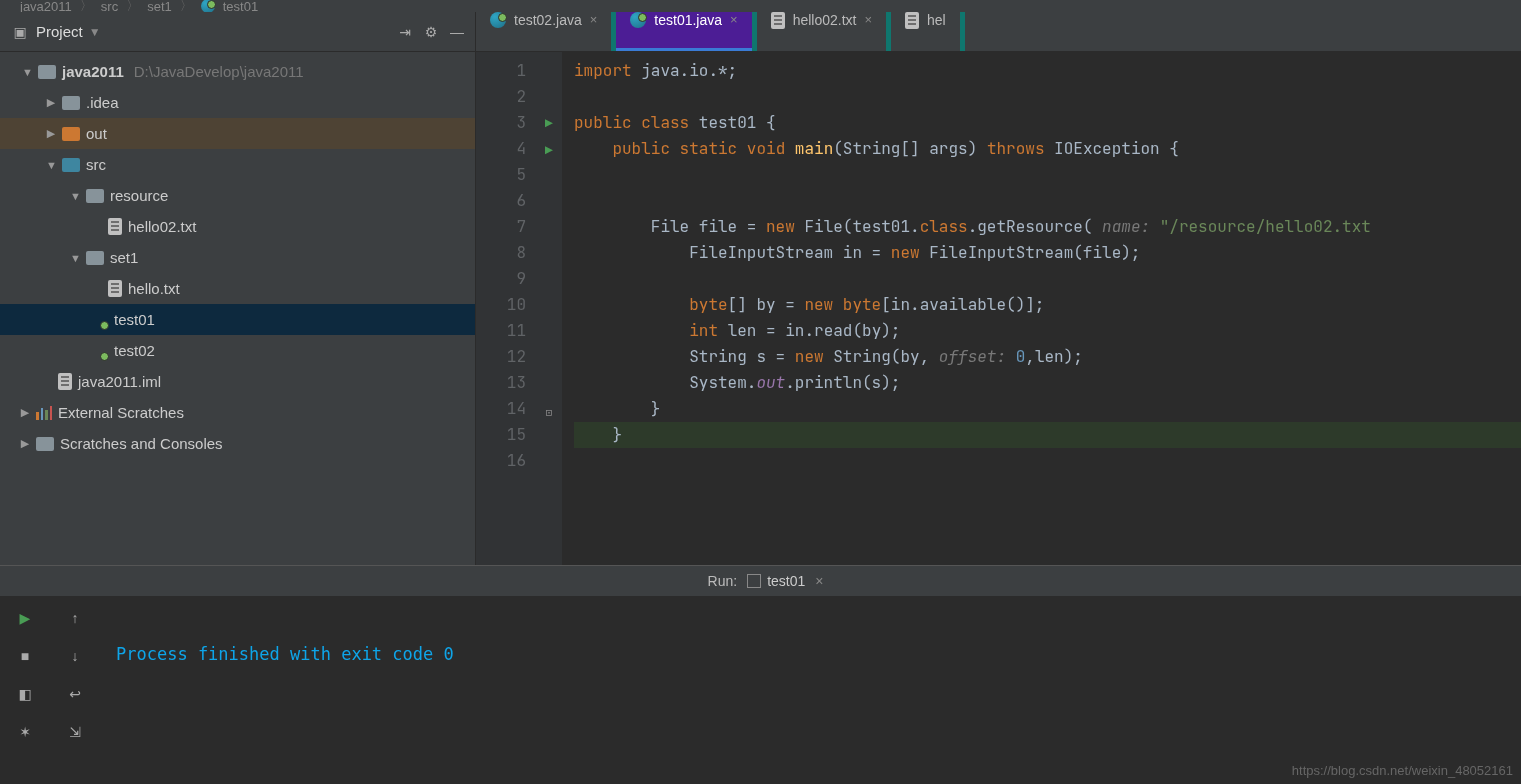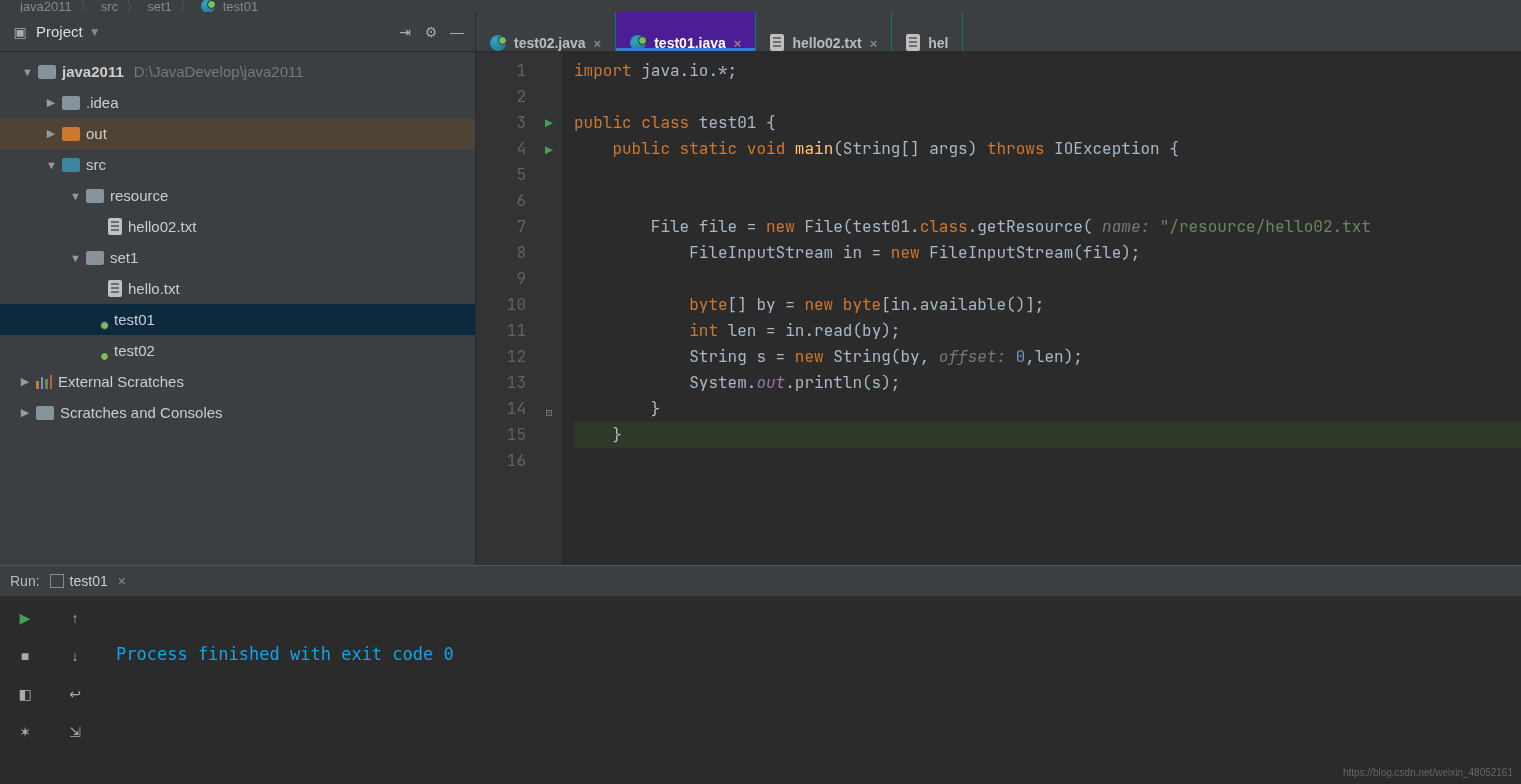--- a/index.html
+++ b/index.html
@@ -30,21 +30,21 @@
 .fldr.grey { background:#87939a; }
 .fldr.orange { background:#cc7832; }
 .fldr.blue { background:#3e86a0; }
 .node .name { color:#ccc; }
 .node .name.bold { font-weight:bold; }
 .node .path { color:#777; margin-left:4px; }
 
 
 .edarea { flex:1; display:flex; flex-direction:column; min-width:0; }
 .tabs { height:40px; background:#3c3f41; display:flex; align-items:stretch; border-bottom:1px solid #2b2b2b; overflow:hidden; }
-.tab { padding:0 14px; display:flex; align-items:flex-end; gap:8px; color:#bbb; cursor:pointer; border-right:1px solid #0f766e; position:relative; font-size:14px;font-weight:bold; }
+.tab { padding:0 14px; display:flex; align-items:flex-start; gap:8px; color:#bbb; cursor:pointer; border-right:5px solid #0f766e; position:relative; font-size:14px; }
 .tab.active { background:#4c1d95; color:#fff; }
 .tab.active::after { content:""; position:absolute; left:0; right:0; bottom:0; height:3px; background:#3a7bd5; }
 .tab .x { color:#888; font-size:13px; cursor:pointer; }
 .tab .jicon { width:16px; height:16px; }
 
 
 .editor { flex:1; display:flex; background:#2b2b2b; font-family:"JetBrains Mono","Consolas",monospace; font-size:16px; overflow:hidden; }
 .gutter { width:60px; background:#313335; text-align:right; padding:6px 10px 6px 0; color:#606366; line-height:26px; user-select:none; }
 .gutcol2 { width:26px; background:#313335; padding:6px 0; line-height:26px; text-align:center; }
 .runmark { color:#499c54; font-size:13px; }
@@ -54,33 +54,33 @@
 .id { color:#a9b7c6; }
 .fn { color:#ffc66d; }
 .str{ color:#6a8759; }
 .num{ color:#6897bb; }
 .pfield { color:#9876aa; font-style:italic; }
 .hint { color:#787878; font-style:italic; }
 .hl-line { background:#2d3a2a; display:inline-block; width:100%; }
 
 
 .runwin { height:219px; background:#2b2b2b; border-top:1px solid #555; display:flex; flex-direction:column; }
-.runhdr { height:30px; background:#3c3f41; display:flex; align-items:center; padding-left:10px; gap:10px; font-size:14px; }
+.runhdr { height:30px; background:#3c3f41; display:flex; align-items:center; padding-left:10px; gap:10px; font-size:14px;justify-content:center; }
 .runhdr .cfg { display:flex; align-items:center; gap:6px; color:#ccc; }
 .runbody { flex:1; display:flex; }
 .runtb-wrap { display:flex; }
 .runtb-a,.runtb-b { width:50px; display:flex; flex-direction:column; align-items:center; padding-top:12px; gap:18px; }
 .runicon { width:20px; height:20px; display:flex; align-items:center; justify-content:center; cursor:pointer; color:#aaa; }
 .runicon.play { color:#499c54; }
 .console { flex:1; padding:10px 16px; font-family:"Consolas",monospace; font-size:17px; line-height:32px; color:#ccc; overflow:hidden; }
 .console .cmd { background:#6a7a1f; color:#1f1f00; padding:0 2px; text-decoration:underline; }
 .console .exit { color:#0ea5e9; }
 
 
-.wm { position:absolute; right:8px; bottom:6px; color:#666; font-size:10px; }
+.wm { position:absolute; right:8px; bottom:6px; color:#666; font-size:13px; }
 
 
 .jicon { background:radial-gradient(circle at 30% 30%,#2fa5c4,#1e6e86); border-radius:50%; position:relative; }
 .jicon::after { content:""; position:absolute; top:1px; right:-1px; width:7px; height:7px; background:#7cbb5e; border-radius:50%; border:1px solid #2b2b2b; }
 
 .txicon { width:14px; height:17px; background:#c0c0c0; border-radius:2px; position:relative; }
 .txicon::before { content:""; position:absolute; top:3px; left:3px; right:3px; height:2px; background:#6e6e6e; box-shadow:0 4px 0 #6e6e6e,0 8px 0 #6e6e6e; }
 
 .libicon { width:16px; height:14px; display:flex; gap:2px; align-items:flex-end; }
 .libicon span{ width:3px; background:currentColor; display:block; }
@@ -157,20 +157,24 @@
         <span class="txicon"></span>
         <span class="name">hello.txt</span>
       </div>
       <div class="node sel1" style="padding-left:108px">
         <span class="jicon"></span>
         <span class="name">test01</span>
       </div>
       <div class="node" style="padding-left:108px">
         <span class="jicon"></span>
         <span class="name">test02</span>
+      </div>
+      <div class="node" style="padding-left:58px">
+        <span class="txicon"></span>
+        <span class="name">java2011.iml</span>
       </div>
       <div class="node" style="padding-left:20px">
         <span class="twist">▶</span>
         <span class="libicon">
             <span></span>
             <span></span>
             <span></span>
             <span></span>
           </span>
         <span class="name">External Scratches</span>

